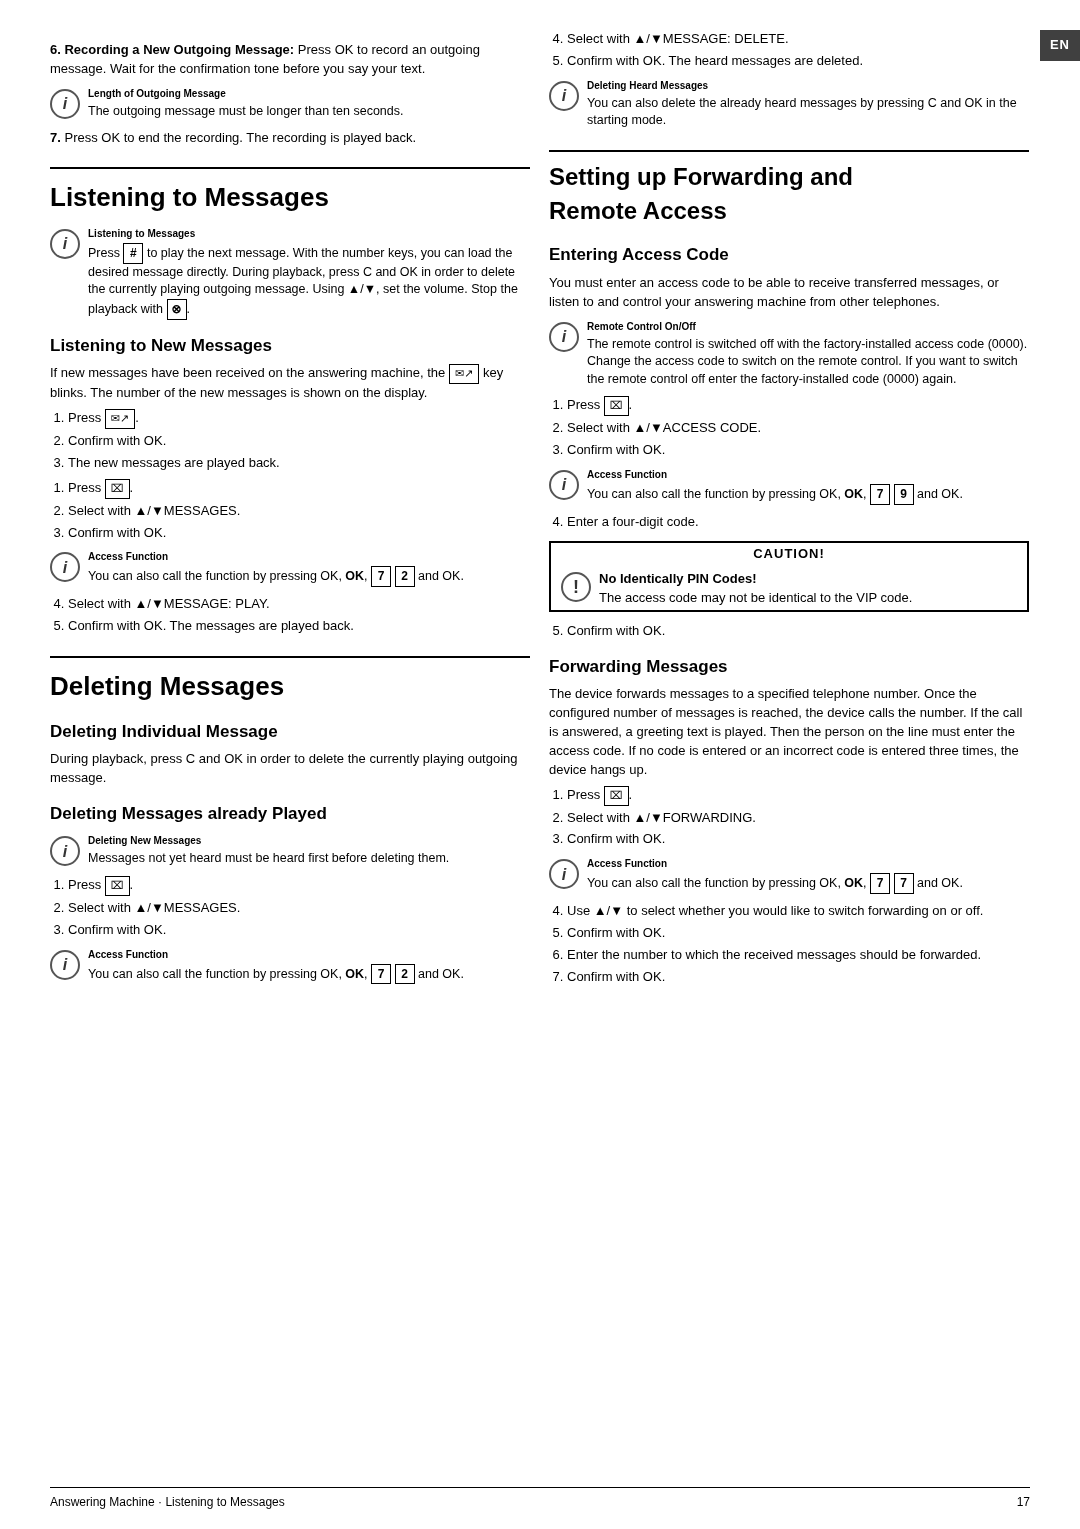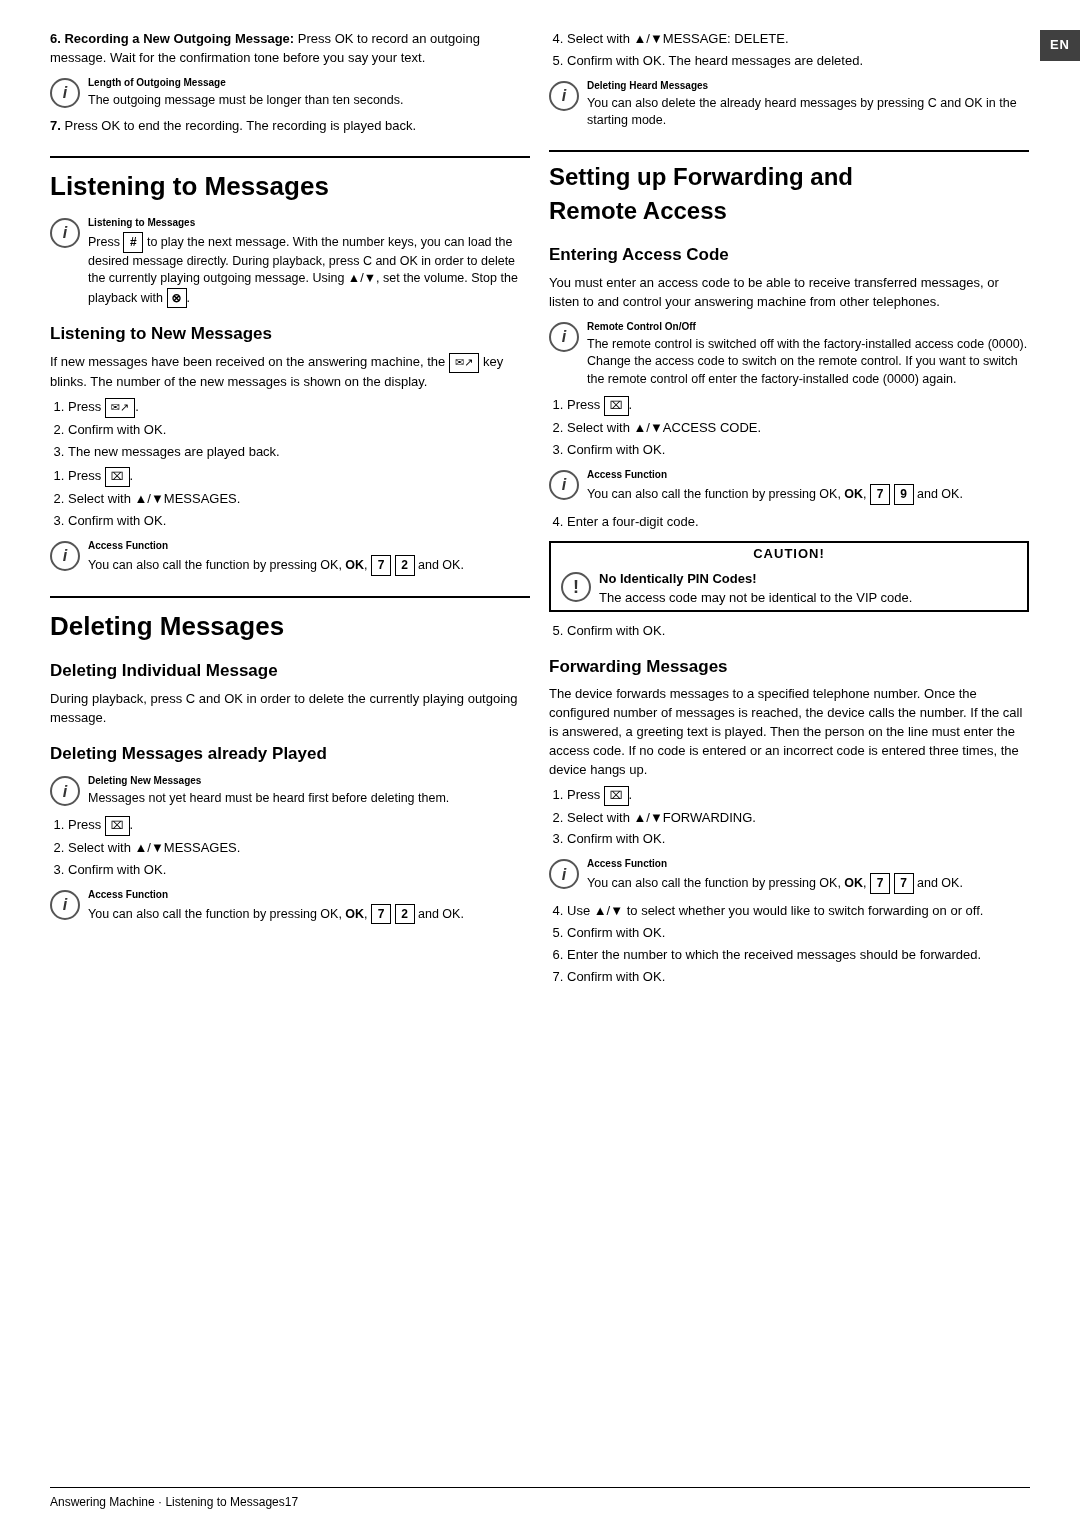--- a/index.html
+++ b/index.html
@@ -25,20 +25,21 @@
       background: #404040;
       color: #fff;
       font-weight: bold;
       font-size: 13px;
       padding: 6px 10px;
       letter-spacing: 1px;
     }
     .two-col {
       display: flex;
       gap: 19px;
+      align-items: flex-end;
     }
     .col-left {
       flex: 1;
       max-width: 480px;
     }
     .col-right {
       flex: 1;
       max-width: 480px;
     }
     h1 {
@@ -142,21 +143,21 @@
       font-weight: bold;
       min-width: 20px;
       background: #fff;
     }
     .page-footer {
       position: absolute;
       bottom: 18px;
       left: 50px;
       right: 50px;
       display: flex;
-      justify-content: flex-start;
+      justify-content: space-between;
       align-items: center;
       border-top: 1.5px solid #000;
       padding-top: 6px;
       font-size: 12px;
     }
     b { font-weight: bold; }
     .msg-icon {
       display: inline-flex;
       align-items: center;
       justify-content: center;
@@ -226,20 +227,24 @@
         <div class="info-icon">
             <i>i</i>
           </div>
         <div class="info-content">
           <span class="info-title">Access Function</span>
           <span>
             <span>You can also call the function by pressing OK,</span> <b>OK</b>, <span class="key-btn">7</span> <span class="key-btn">2</span> <span>and OK.</span>
           </span>
         </div>
       </div>
+      <ol start="4">
+        <li><span>Select with ▲/▼MESSAGE: PLAY.</span></li>
+        <li><span>Confirm with OK. The messages are played back.</span></li>
+      </ol>
 
       <h1>Deleting Messages</h1>
 
       <h2>Deleting Individual Message</h2>
       <p>During playback, press C and OK in order to delete the currently playing outgoing message.</p>
 
       <h2>Deleting Messages already Played</h2>
       <div class="info-box">
         <div class="info-icon">
             <i>i</i>

